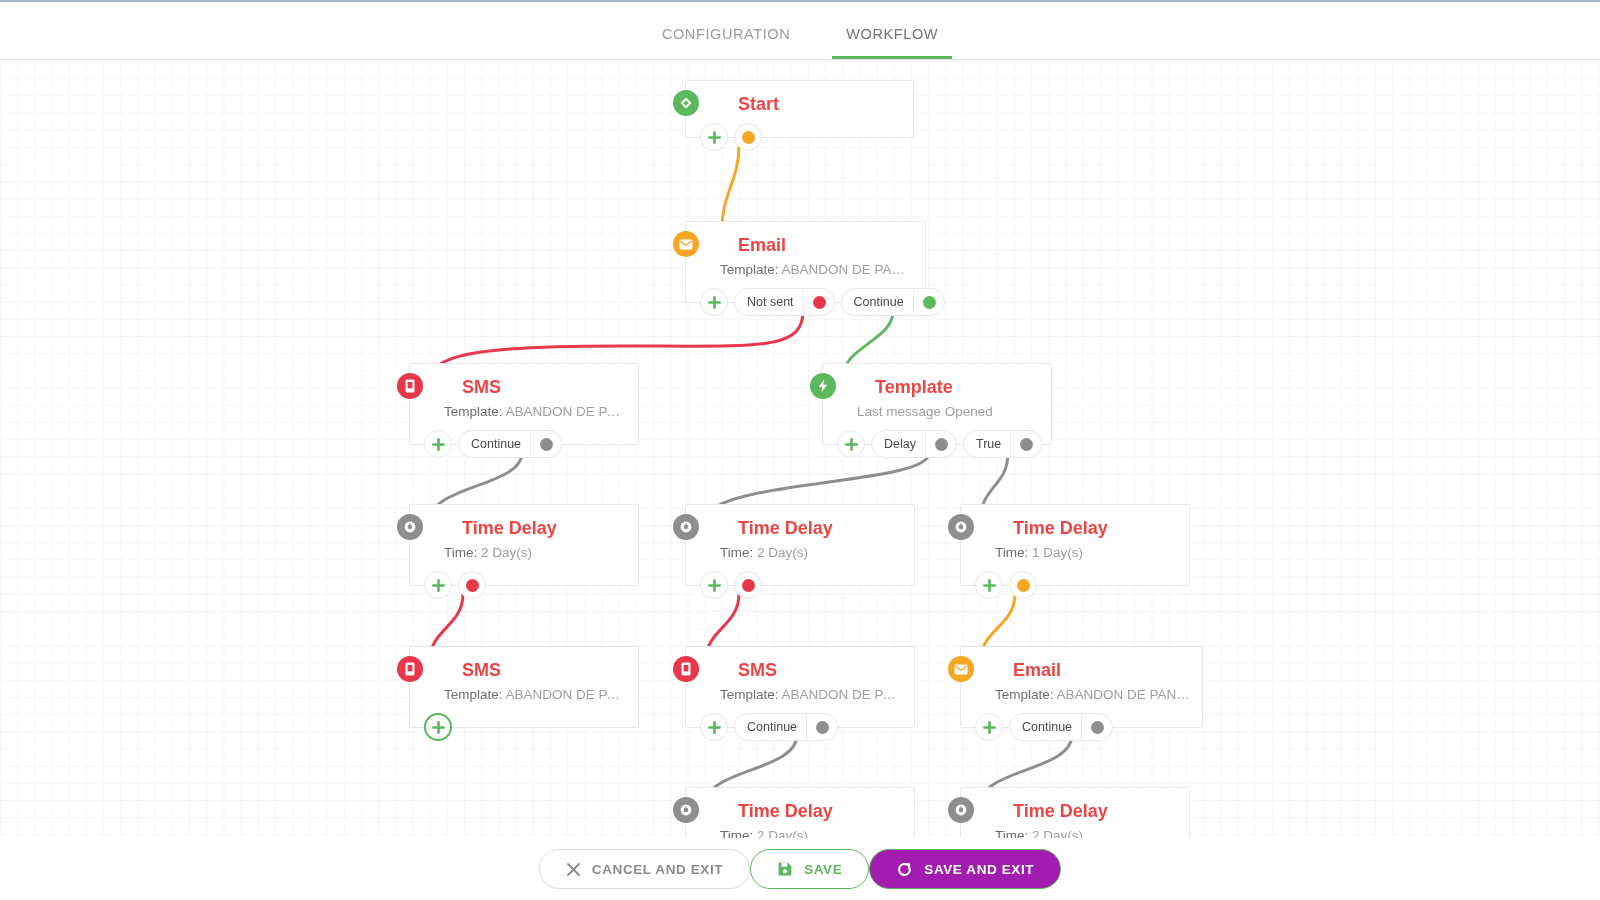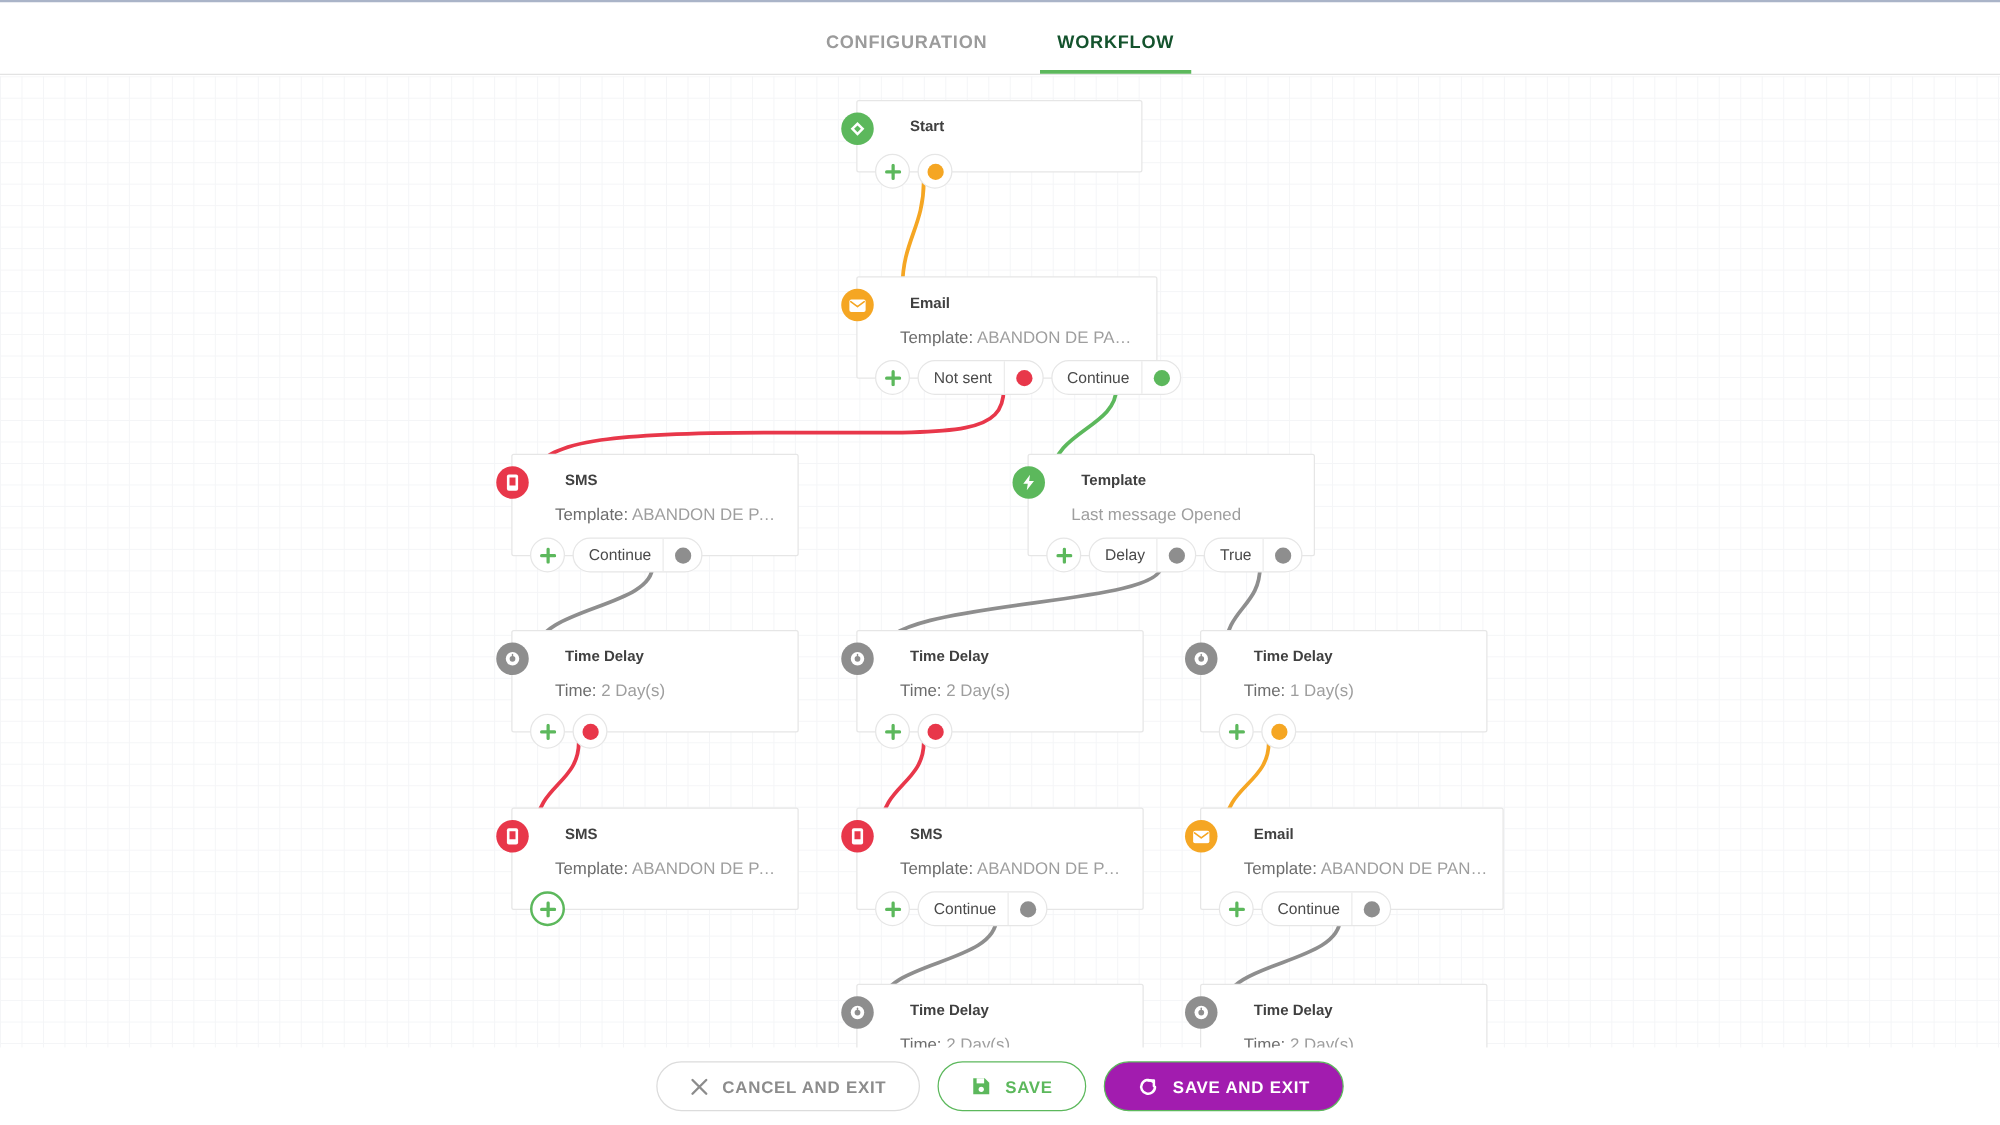--- a/index.html
+++ b/index.html
@@ -20,29 +20,29 @@
 
   
   .header {
     position: absolute; top: 2px; left: 0; width: 1600px; height: 58px;
     background: #ffffff;
     border-bottom: 1px solid #e3e3e3;
     display: flex; align-items: flex-end; justify-content: center;
   }
   .tabs { display: flex; align-items: flex-end; gap: 28px; height: 100%; }
   .tab {
-    font-size: 14.5px; font-weight: bold; letter-spacing: 0.6px;
+    font-size: 14.5px; font-weight: normal; letter-spacing: 0.6px;
     padding: 0 14px 15px 14px;
     color: #9b9b9b; cursor: pointer;
     border-bottom: 3px solid transparent;
     line-height: 1;
     background: none; border-left:0; border-right:0; border-top:0;
     font-family: "Liberation Sans", sans-serif;
   }
-  .tab.active { color: #14532d; border-bottom-color: #5cb85c; }
+  .tab.active { color: #737373; border-bottom-color: #5cb85c; }
 
   
   .canvas {
     position: absolute; top: 61px; left: 0; width: 1600px; height: 839px;
     background-color: #ffffff;
     background-image:
       linear-gradient(to right, #f4f5f7 1px, transparent 1px),
       linear-gradient(to bottom, #f4f5f7 1px, transparent 1px);
     background-size: 17.2px 17.2px;
     overflow: hidden;
@@ -50,22 +50,22 @@
   .edges { position: absolute; top: 0; left: 0; width: 1600px; height: 839px; pointer-events: none; }
 
   
   .node {
     position: absolute;
     background: #ffffff;
     border: 1px solid #e6e6e6;
     border-radius: 2px;
   }
   .node-title {
-    position: absolute; left: 42px; top: 13px;
-    font-size: 12px; font-weight: bold; color: #404040;
+    position: absolute; left: 52px; top: 13px;
+    font-size: 18px; font-weight: bold; color: #ef4444;
     white-space: nowrap;
   }
   .node-icon {
     position: absolute; left: -13px; top: 9px;
     width: 26px; height: 26px; border-radius: 50%;
     display: flex; align-items: center; justify-content: center;
     color: #ffffff;
   }
   .node-icon svg { display: block; }
   .ic-start { background: #5cb85c; }
@@ -115,21 +115,21 @@
   }
   .d-orange { background: #f5a623; }
   .d-red    { background: #e8374a; }
   .d-green  { background: #5cb85c; }
   .d-gray   { background: #8e8e8e; }
 
   
   .actionbar {
     position: absolute; left: 0; bottom: 0; width: 1600px; height: 62px;
     background: #ffffff;
-    display: flex; align-items: center; justify-content: center; gap: 14px;
+    display: flex; align-items: center; justify-content: center; 
     z-index: 40;
   }
   .btn {
     height: 40px; border-radius: 21px;
     display: flex; align-items: center; gap: 11px;
     padding: 0 26px; cursor: pointer;
     font-size: 13.5px; font-weight: bold; letter-spacing: 0.6px;
     font-family: "Liberation Sans", sans-serif;
     background: #ffffff;
   }

